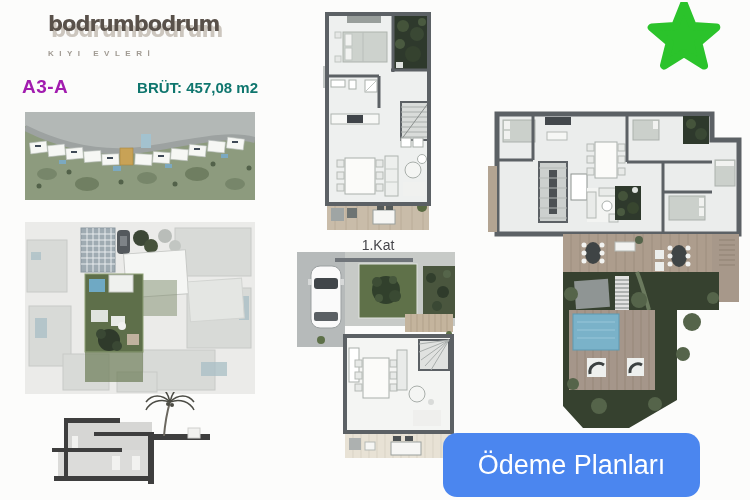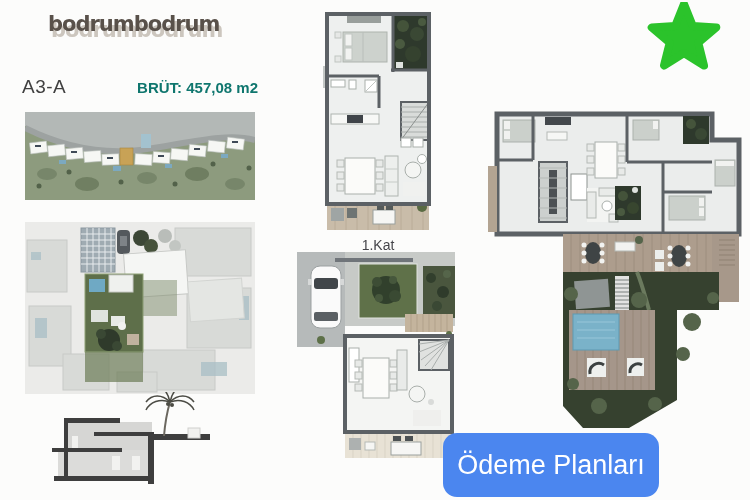--- a/index.html
+++ b/index.html
@@ -9,42 +9,43 @@
   .logo{position:absolute;left:48px;top:12px;width:220px;}
   .brand-wrap{position:relative;height:34px;}
   .brand-main{position:absolute;left:0;top:0;font-family:"DejaVu Sans",sans-serif;
               font-weight:bold;font-size:21px;letter-spacing:-1px;color:#59514a;z-index:2;}
   .brand-ghost{position:absolute;left:3px;top:6px;font-family:"DejaVu Sans",sans-serif;
                font-weight:bold;font-size:21px;letter-spacing:-1px;color:#ccc6be;z-index:1;}
   .brand-sub{margin-top:3px;font-size:8px;font-weight:bold;letter-spacing:5.5px;color:#a09a92;}
   
   .unit-row{position:absolute;left:22px;top:76px;width:236px;display:flex;
             justify-content:space-between;align-items:baseline;}
-  .unit-code{font-size:19px;font-weight:normal;color:#404040;letter-spacing:.5px;}
+  .unit-code{font-size:19px;font-weight:bold;color:#a21caf;letter-spacing:.5px;}
   .unit-area{font-size:15px;font-weight:bold;color:#0f766e;}
   
   .abs{position:absolute;}
   .plan-label{position:absolute;font-size:14px;color:#45454a;text-align:center;}
   
-  .cta{position:absolute;left:443px;top:433px;width:216px;height:64px;background:#4b86ef;
+  .cta{position:absolute;left:443px;top:433px;width:257px;height:64px;background:#4b86ef;
        border:none;border-radius:14px;color:#ffffff;font-size:27px;
        font-family:"Liberation Sans",sans-serif;display:flex;align-items:center;
        justify-content:center;cursor:pointer;z-index:10;}
   .star{position:absolute;left:646px;top:2px;width:76px;height:76px;cursor:pointer;z-index:9;}
 </style>
 </head>
 <body>
 
 <div class="screen">
 
   <div class="logo">
     <div class="brand-wrap">
       <span class="brand-ghost">bodrumbodrum</span>
       <span class="brand-main">bodrumbodrum</span>
     </div>
+    <div class="brand-sub">KIYI EVLERİ</div>
   </div>
 
   <div class="unit-row">
     <span class="unit-code">A3-A</span>
     <span class="unit-area">BRÜT: 457,08 m2</span>
   </div>
 
   <svg class="abs" style="left:25px;top:112px" width="230" height="88" viewBox="0 0 230 88">
     <rect width="230" height="88" fill="#8d9b7e"></rect>
     <path d="M0,0 H230 V26 C200,18 160,30 115,36 C80,41 40,34 0,14 Z" fill="#b3b8b6"></path>

